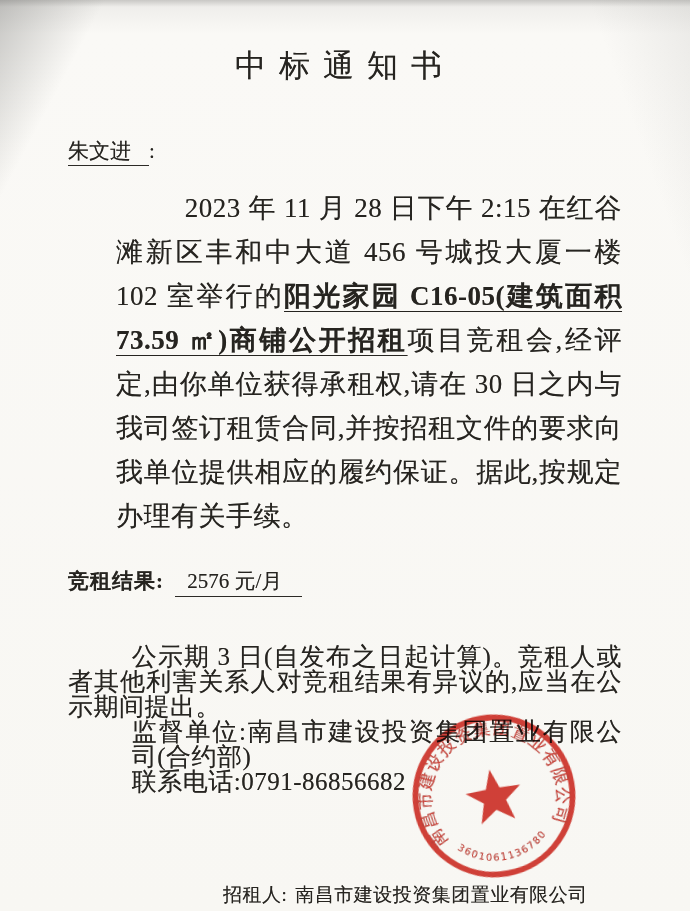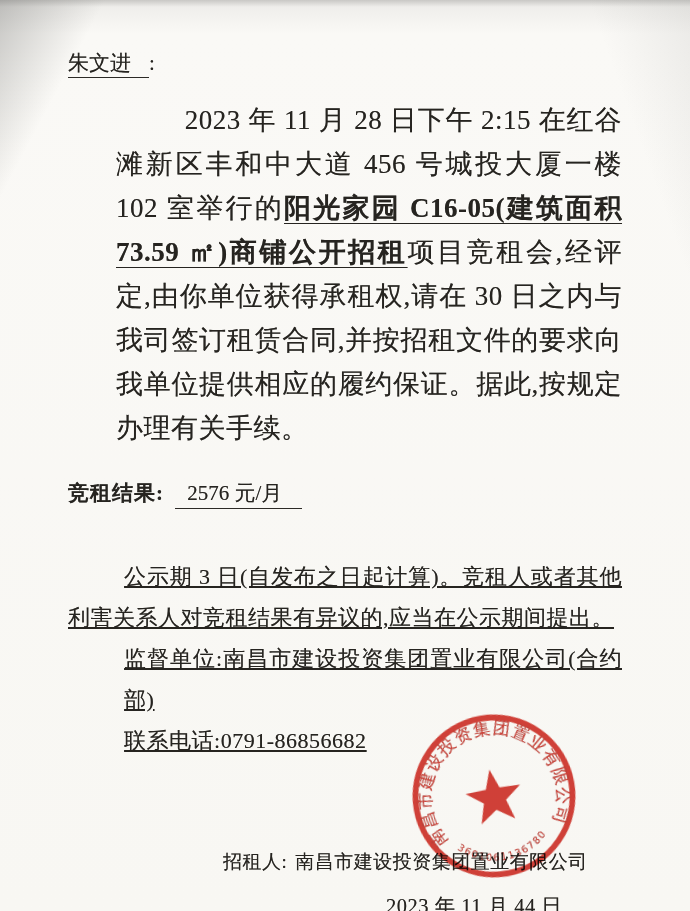--- a/index.html
+++ b/index.html
@@ -59,25 +59,24 @@
     font-family: Liberation Serif, serif;
   }
   .result-line .label { font-weight: bold; letter-spacing: 1px; }
   .result-line .value {
     border-bottom: 1.6px solid #2c2a26;
     padding: 0 20px 3px 12px;
     margin-left: 6px;
   }
   .publicity-block {
     margin-top: 48px;
-    font-size: 22px;
-    line-height: 41px;
+    font-size: 25px;
+    line-height: 25px;
     text-align: justify;
     letter-spacing: 0.5px;
-    text-decoration: underline;
   }
   .publicity-block .para { text-indent: 2.55em; }
   .publicity-block .line { padding-left: 2.55em; }
   .signature-line {
     margin-top: 80px;
     font-size: 19px;
     line-height: 41px;
     padding-left: 155px;
     letter-spacing: 0.5px;
   }
@@ -101,20 +100,21 @@
     opacity: 0.88;
     filter: blur(0.3px);
     pointer-events: none;
   }
 </style>
 </head>
 <body>
 
 <div class="page">
 
+  <div class="title">中标通知书</div>
 
   <div class="recipient">
     <span class="name">朱文进</span><span>:</span>
   </div>
 
   <div class="body-para">
     <span>2023 年 11 月 28 日下午 2:15 在红谷滩新区丰和中大道 456 号城投大厦一楼 102 室举行的</span><span class="em-seg">阳光家园 C16-05(建筑面积 73.59 ㎡)商铺公开招租</span><span>项目竞租会,经评定,由你单位获得承租权,请在 30 日之内与我司签订租赁合同,并按招租文件的要求向我单位提供相应的履约保证。据此,按规定办理有关手续。</span>
   </div>
 
   <div class="result-line">

